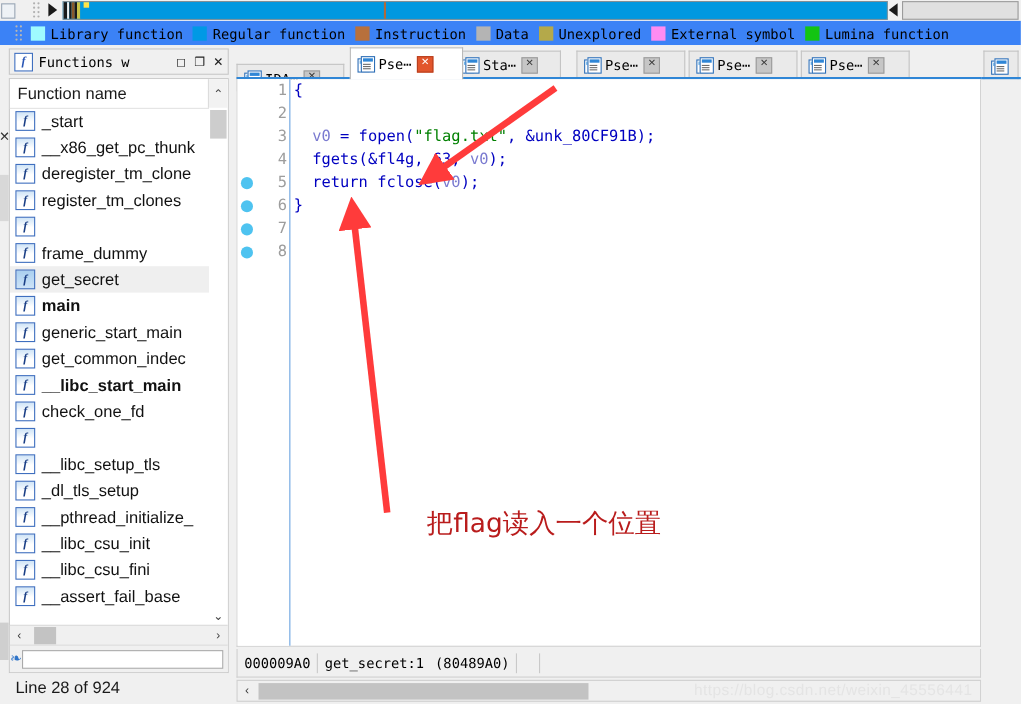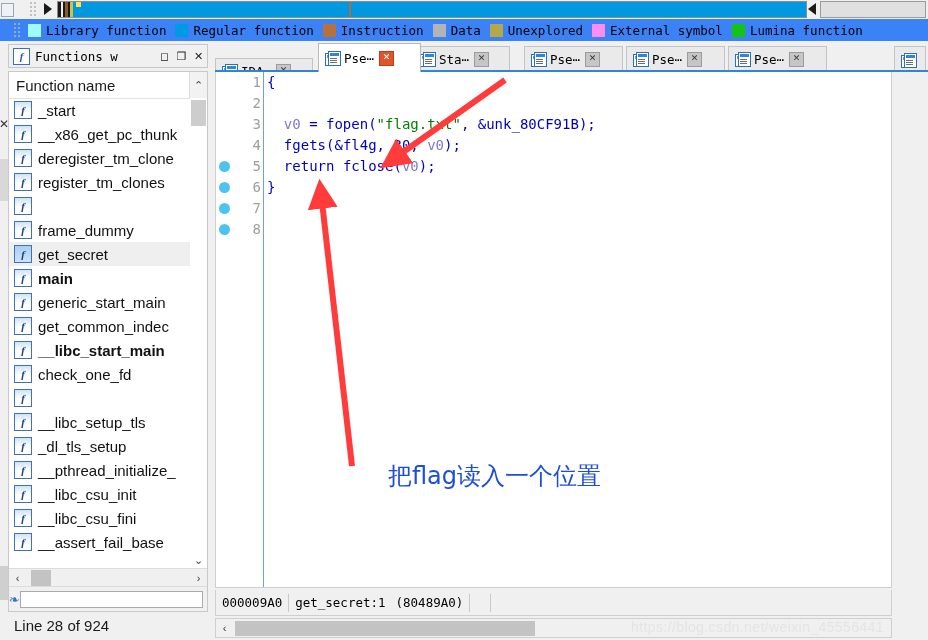--- a/index.html
+++ b/index.html
@@ -111,21 +111,21 @@
   .cline.hl{background:#ebebeb;}
   .k{background:#ffff00;color:#000;}
   .fnm{color:#0000c0;font-weight:bold;}
   .var{color:#7a7ad0;}
   .call{color:#0000c0;}
   .str{color:#008000;}
   .cmt{color:#a0a0a0;}
   .sym{color:#0000c0;}
 
   
-  .ann{position:absolute;font-family:"DejaVu Sans",sans-serif;font-size:24px;color:#1d4ed8;white-space:nowrap;font-weight:500;}
+  .ann{position:absolute;font-family:"DejaVu Sans",sans-serif;font-size:24px;color:#b91c1c;white-space:nowrap;font-weight:500;}
   svg.annsvg{position:absolute;left:0;top:0;width:928px;height:640px;pointer-events:none;}
 
   
   .botbar{position:absolute;left:215px;bottom:24px;right:36px;height:26px;background:#f0f0f0;border:1px solid #cfcfcf;border-top:none;box-sizing:border-box;display:flex;align-items:center;}
   .bb-cell{font-family:"DejaVu Sans Mono",monospace;font-size:12.5px;padding:0 6px;height:18px;line-height:18px;border-right:1px solid #c9c9c9;}
   .bb-cell.noborder{border-right:none;}
   .bb-pad{width:20px;height:18px;border-right:1px solid #c9c9c9;}
   .code-hscroll{position:absolute;left:215px;bottom:2px;right:36px;height:20px;background:#f0f0f0;border:1px solid #cfcfcf;box-sizing:border-box;display:flex;align-items:center;}
   .chs-thumb{position:absolute;left:19px;top:2px;width:300px;height:15px;background:#c3c3c3;}
   .watermark{position:absolute;right:44px;bottom:5px;font-family:"Liberation Sans",sans-serif;font-size:14px;color:#e4e4e4;letter-spacing:0.4px;}
@@ -435,21 +435,21 @@
           <div class="lnum">6</div>
           <div class="lnum">7</div>
           <div class="lnum">8</div>
         </div>
     </div>
     <div class="vrule"></div>
     <div class="code" id="code">
         <div class="cline"><span class="sym">{</span></div>
         <div class="cline">&nbsp;</div>
         <div class="cline"><span>  </span><span class="var">v0</span><span class="sym"> = </span><span class="call">fopen</span><span class="sym">(</span><span class="str">"flag.txt"</span><span class="sym">, </span><span class="call">&amp;unk_80CF91B</span><span class="sym">);</span></div>
-        <div class="cline"><span>  </span><span class="call">fgets</span><span class="sym">(</span><span class="call">&amp;fl4g</span><span class="sym">, </span><span class="sym">30</span><span class="sym">, </span><span class="var">v0</span><span class="sym">);</span></div>
+        <div class="cline"><span>  </span><span class="call">fgets</span><span class="sym">(</span><span class="call">&amp;fl4g</span><span class="sym">, </span><span class="sym">63</span><span class="sym">, </span><span class="var">v0</span><span class="sym">);</span></div>
         <div class="cline"><span>  </span><span class="call">return</span><span> </span><span class="call">fclose</span><span class="sym">(</span><span class="var">v0</span><span class="sym">);</span></div>
         <div class="cline"><span class="sym">}</span></div>
       </div>
   </div>
 
   <svg class="annsvg" viewBox="0 0 928 640">
     <defs>
       <marker id="ah" markerWidth="5" markerHeight="5" refX="2.6" refY="2.5" orient="auto">
         <path d="M0,0 L5,2.5 L0,5 z" fill="#ff3b3b"></path>
       </marker>

